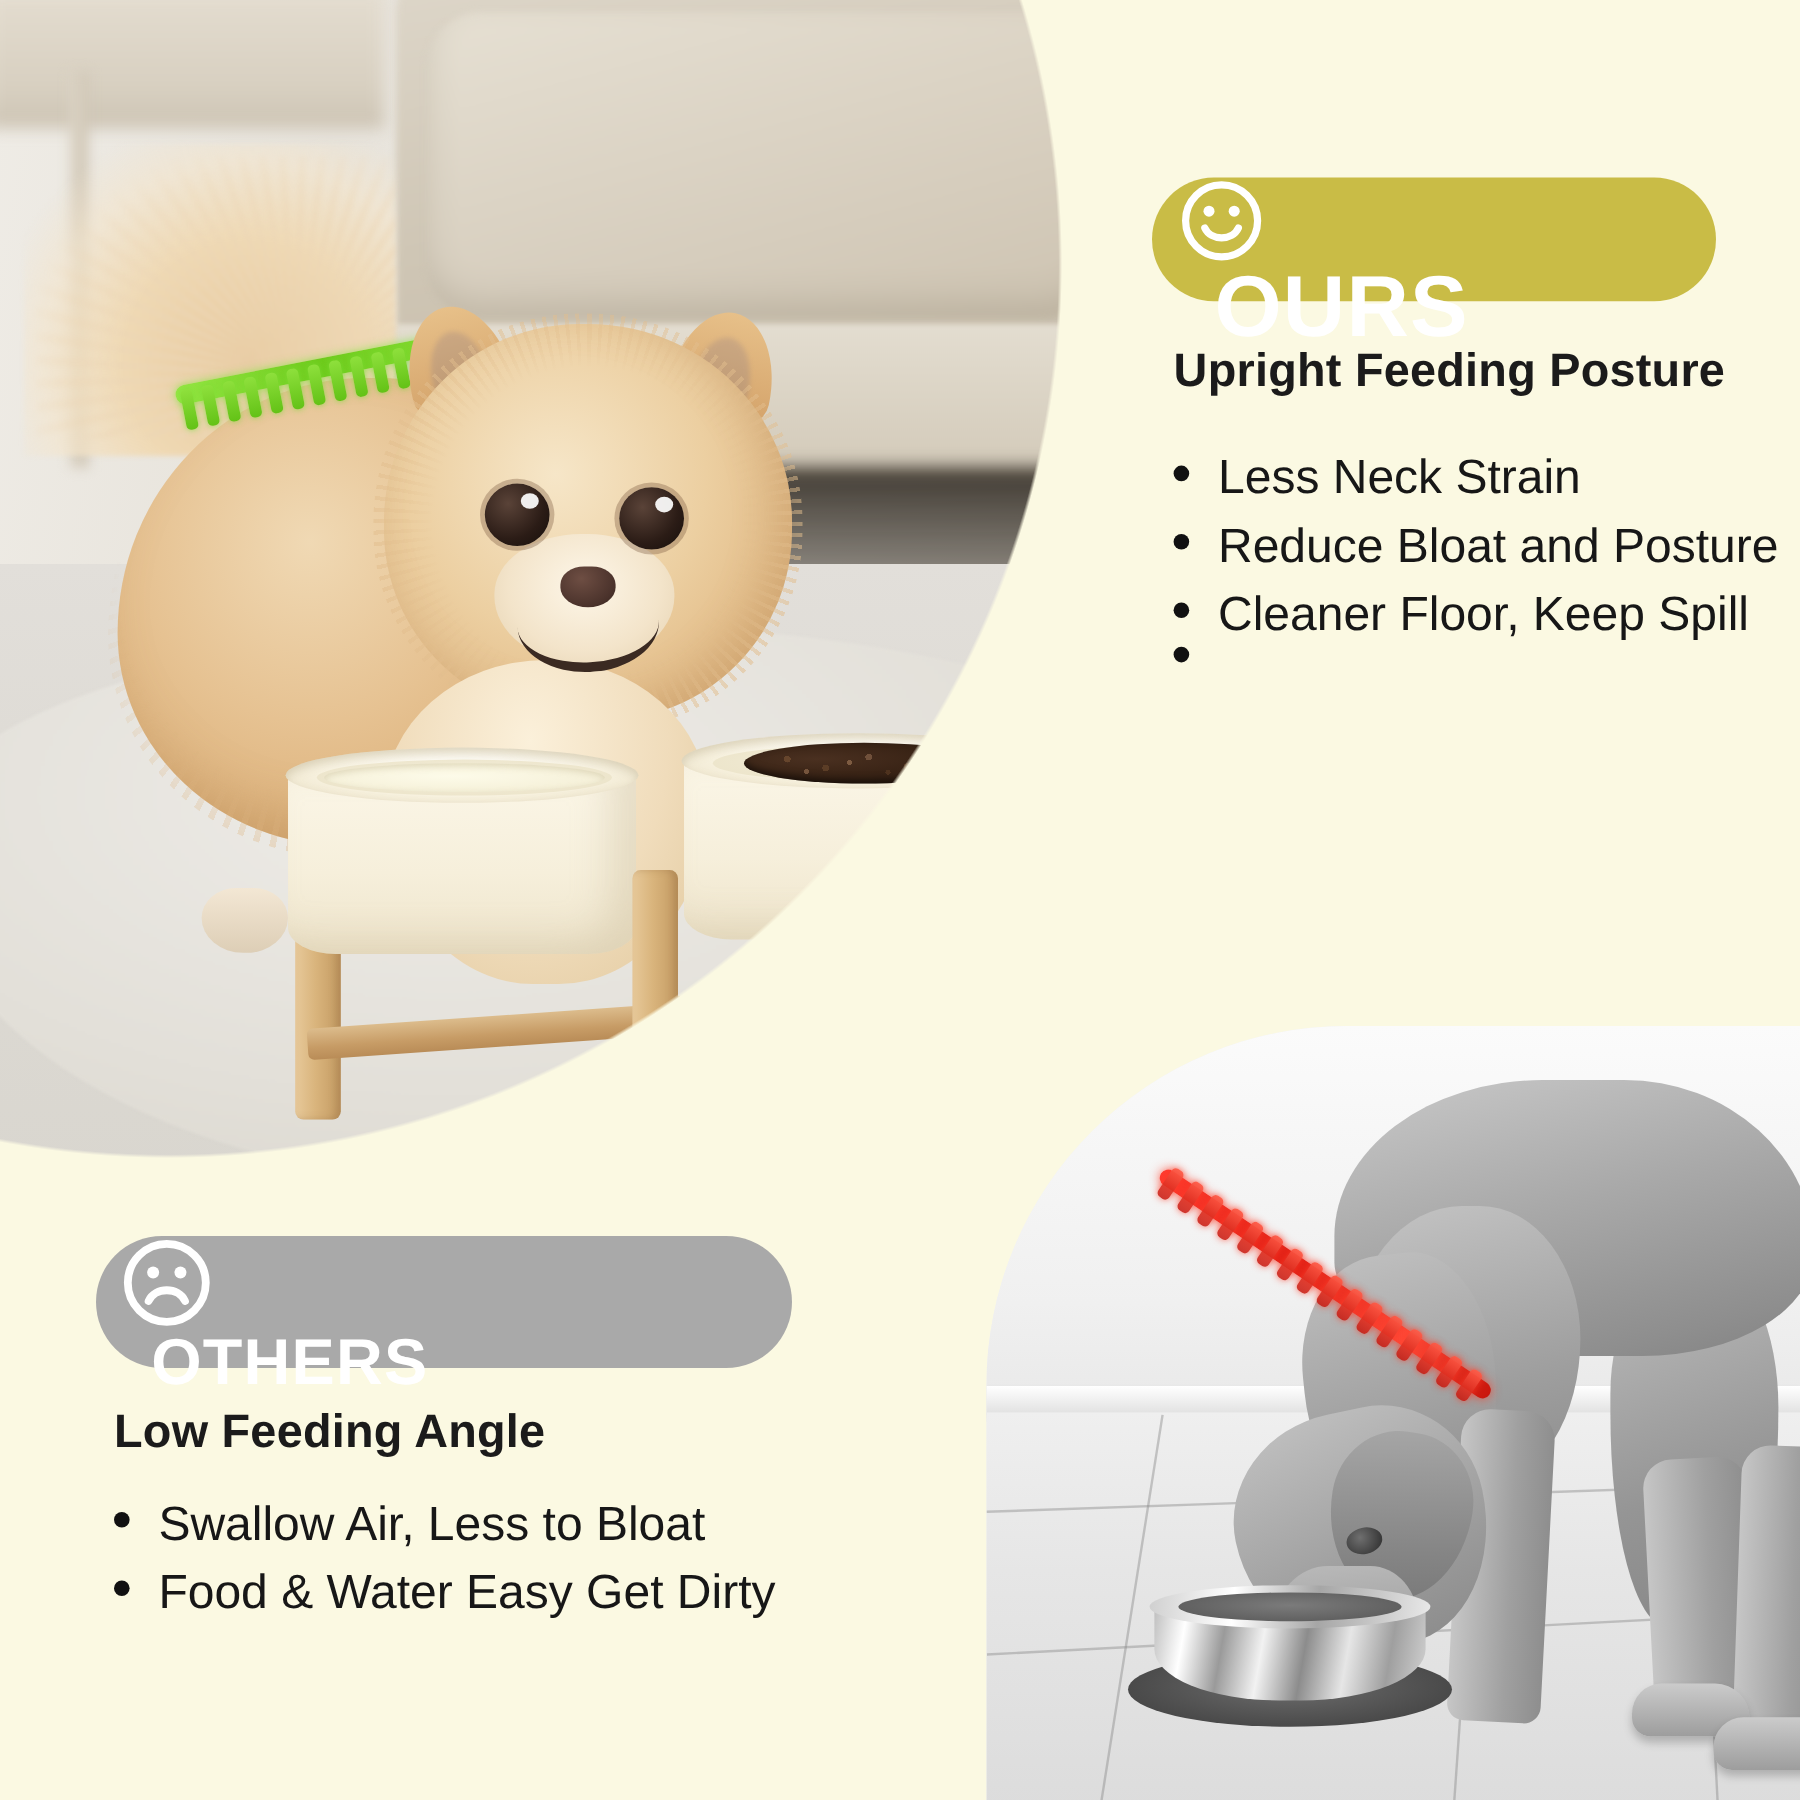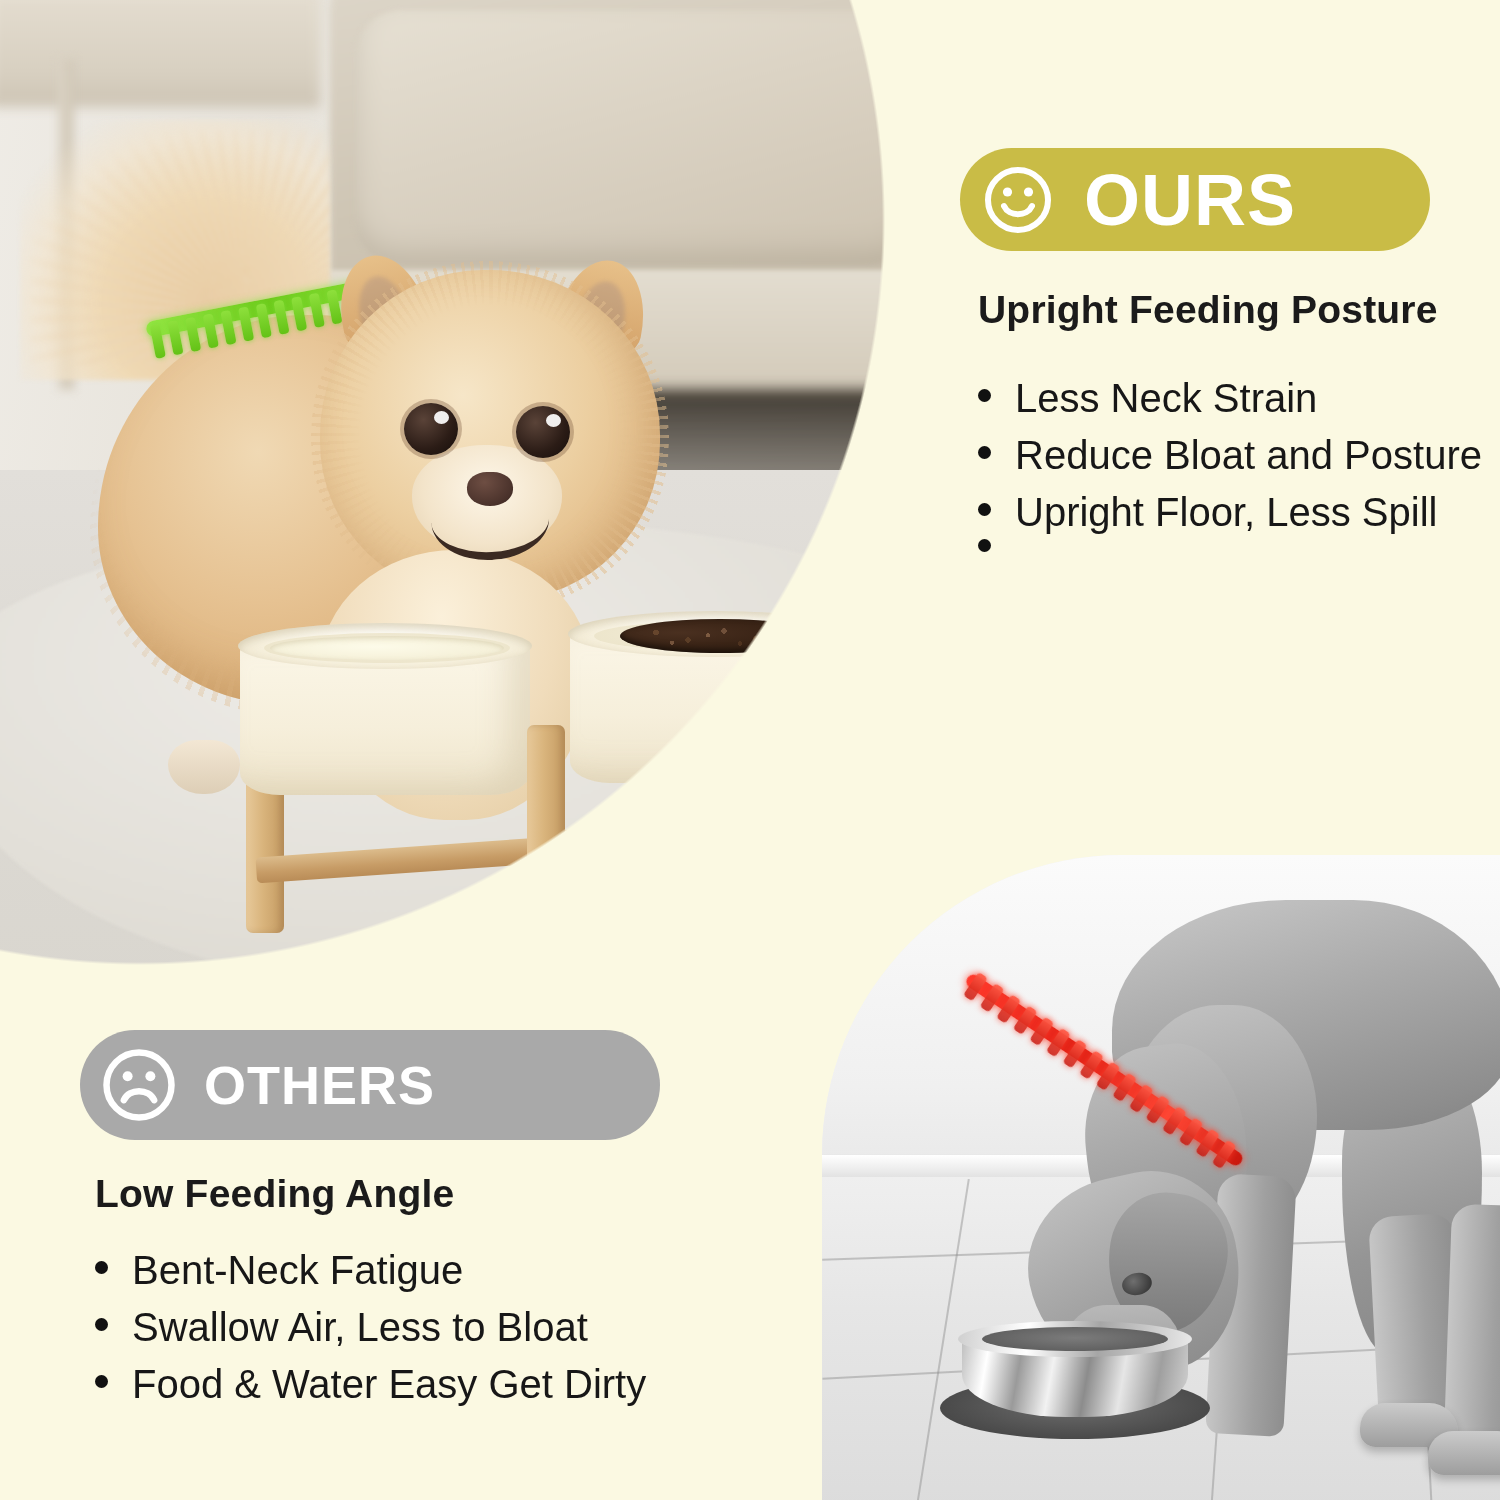--- a/index.html
+++ b/index.html
@@ -382,23 +382,23 @@
   .steel-bowl .mouth {
     position: absolute; left: 42px; top: 2px; width: 186px; height: 24px;
     border-radius: 50%;
     background: radial-gradient(ellipse at 50% 45%, #7b7b7b, #555555);
   }
 
   
   .badge {
     position: absolute;
     display: flex;
-    align-items: center;
     border-radius: 60px;
     box-sizing: border-box;
+    flex-direction: column;
   }
   .badge .face { flex: 0 0 auto; display: block; }
   .badge .badge-label {
     color: #ffffff;
     font-weight: 700;
     letter-spacing: 1px;
     line-height: 1;
   }
   #badge-ours {
     left: 960px; top: 148px; width: 470px; height: 103px;
@@ -583,21 +583,21 @@
     <li>
       <span class="dot"></span>
       <span>Less Neck Strain</span>
     </li>
     <li>
       <span class="dot"></span>
       <span>Reduce Bloat and Posture</span>
     </li>
     <li>
       <span class="dot"></span>
-      <span>Upright Floor, Less Spill</span>
+      <span>Cleaner Floor, Keep Spill</span>
     </li>
     <li>
       <span class="dot"></span>
     </li>
   </ul>
 
   <div class="badge" id="badge-others">
     <svg class="face" width="78" height="78" viewBox="0 0 72 72">
       <circle cx="36" cy="36" r="30" fill="none" stroke="#ffffff" stroke-width="6"></circle>
       <circle cx="25.5" cy="28" r="4.6" fill="#ffffff"></circle>
@@ -605,24 +605,20 @@
       <path d="M22 50 C27 39, 45 39, 50 50" fill="none" stroke="#ffffff" stroke-width="6" stroke-linecap="round"></path>
     </svg>
     <span class="badge-label">OTHERS</span>
   </div>
 
   <div class="subhead" id="subhead-others">Low Feeding Angle</div>
 
   <ul class="bullets" id="bullets-others">
     <li>
       <span class="dot"></span>
-      <span>Bent-Neck Fatigue</span>
-    </li>
-    <li>
-      <span class="dot"></span>
       <span>Swallow Air, Less to Bloat</span>
     </li>
     <li>
       <span class="dot"></span>
       <span>Food &amp; Water Easy Get Dirty</span>
     </li>
   </ul>
 
 </div>
 

